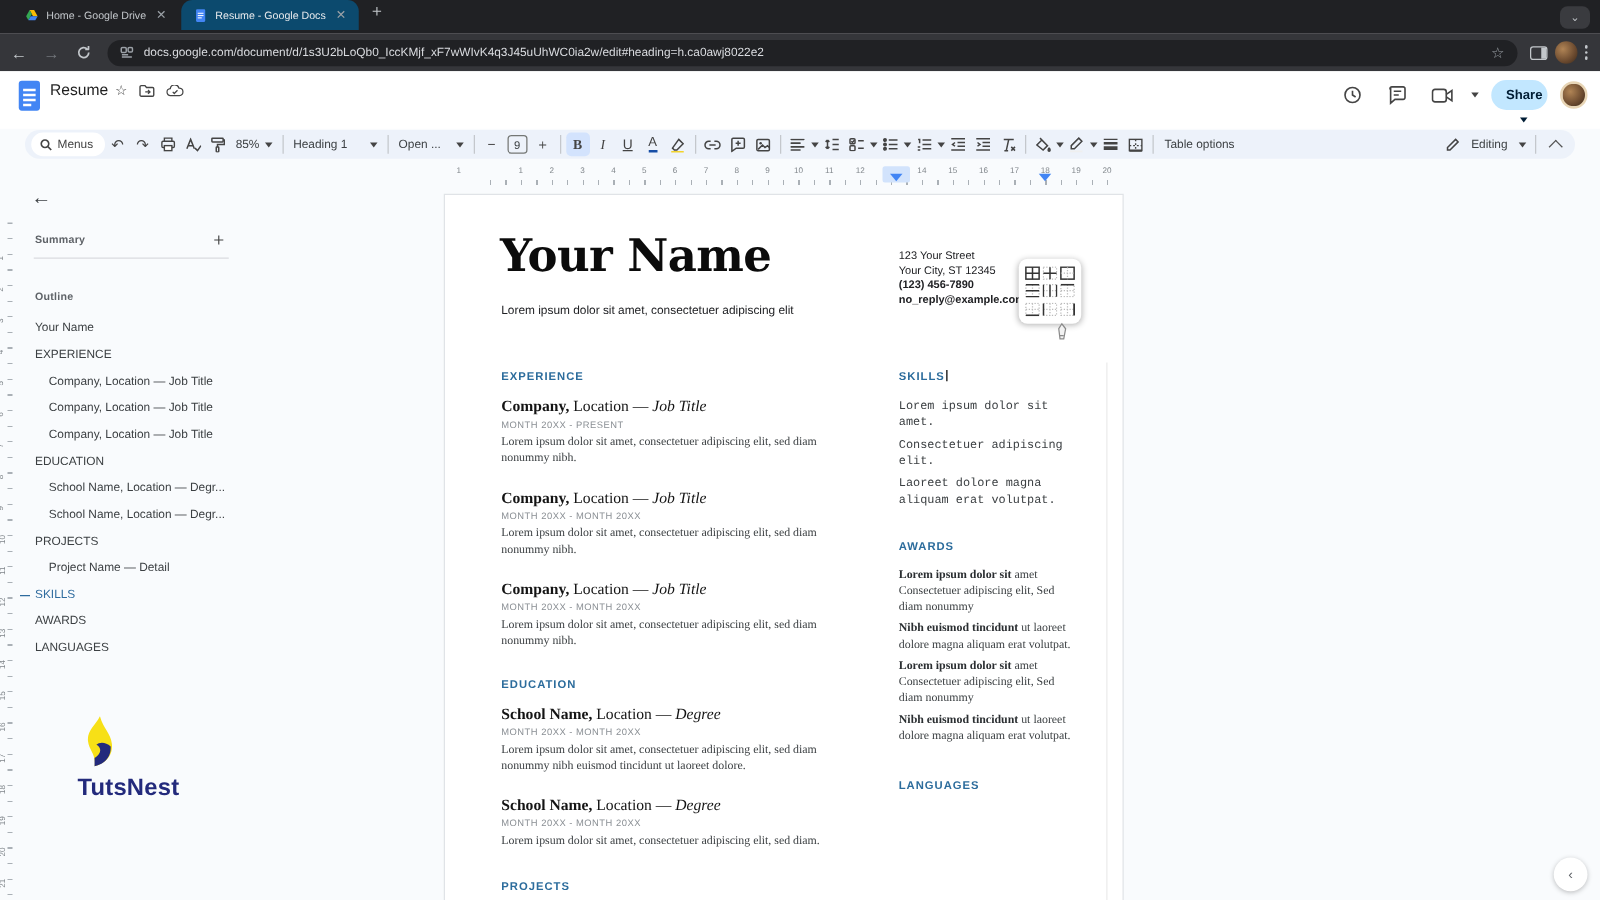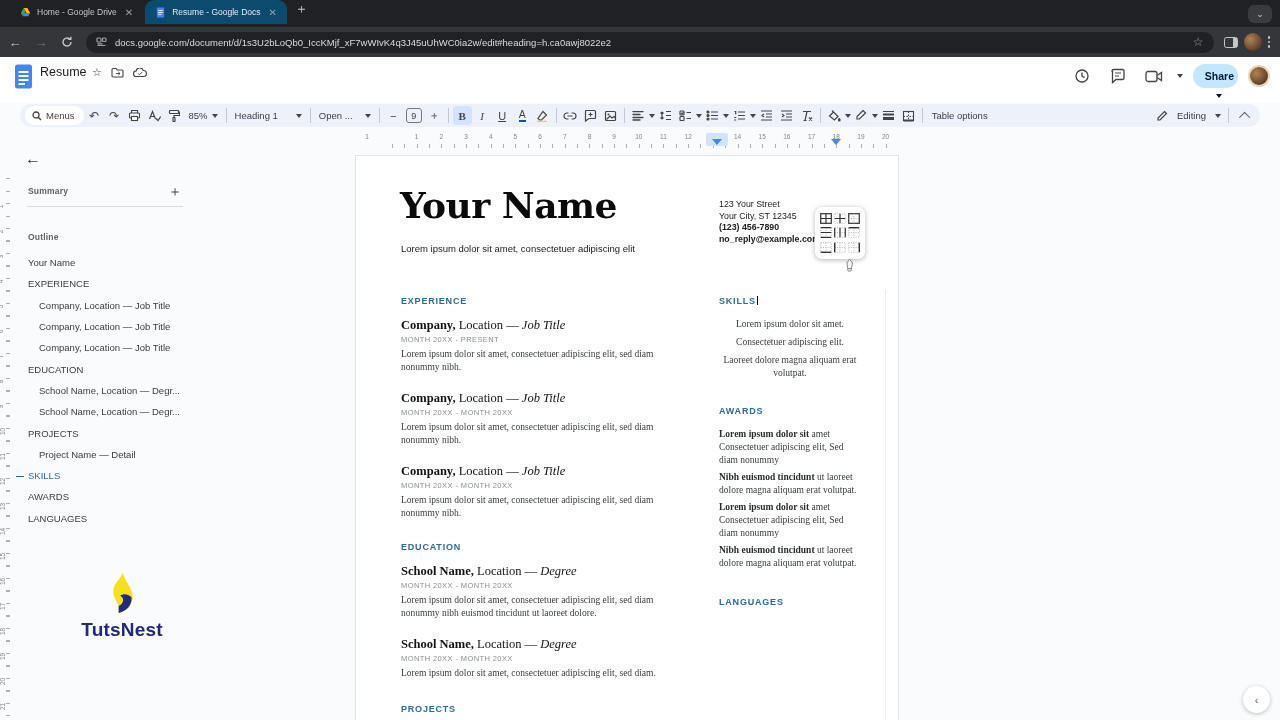--- a/index.html
+++ b/index.html
@@ -77,40 +77,40 @@
   .back-arrow { position:absolute; left:25px; top:150px; font-size:16px; color:#3c4043; }
   .sb-label { position:absolute; font-size:8.5px; font-weight:700; color:#5f6368; letter-spacing:.2px; }
   .sb-plus { position:absolute; left:168px; top:183px; font-size:14px; color:#444; }
   .sb-divider { position:absolute; left:27px; top:206px; width:156px; height:1px; background:#dadce0; }
   .outline-list { position:absolute; left:16px; top:252px; width:180px; }
   .ol-item { position:relative; height:21.3px; display:flex; align-items:center; font-size:9.5px; color:#3c4043; }
   .ol-item.lvl0 { padding-left:12px; }
   .ol-item.lvl1 { padding-left:23px; }
   .ol-item.active { color:#2e6b9e; }
   .ol-dash { position:absolute; left:0; top:50%; width:8px; height:1.6px; background:#2e6b9e; }
-  .logo-wrap { position:absolute; left:62px; top:572px; width:120px; text-align:center; }
+  .logo-wrap { position:absolute; left:62px; top:572px; width:120px; text-align:left; }
   .logo-text { font-size:19px; font-weight:800; color:#232a7c; letter-spacing:.2px; margin-top:1px; }
 
   
   .page { position:absolute; left:355px; top:155px; width:544px; height:566px; background:#fff; border:1px solid #e0e3e7; }
   .doc-name { position:absolute; left:44px; top:28px; font-family:"DejaVu Serif",serif; font-weight:700; font-size:36px; color:#0b0b0b; letter-spacing:-0.5px; }
   .doc-tagline { position:absolute; left:45px; top:87px; font-size:9.5px; color:#202124; }
   .contact { position:absolute; left:363px; top:43px; font-size:8.8px; line-height:11.6px; color:#202124; }
   .contact .b { font-weight:700; }
   .col-left { position:absolute; left:45px; top:140px; width:270px; }
   .col-right { position:absolute; left:363px; top:140px; width:142px; }
   .sec-heading { font-size:9px; font-weight:700; letter-spacing:.8px; color:#2c6c9c; margin-bottom:12px; }
   .mt22 { margin-top:22px; } .mt24 { margin-top:24px; } .mt26 { margin-top:26px; } .mt27 { margin-top:27px; }
   .entry { margin-bottom:17px; }
   .entry-title { font-family:"Liberation Serif",serif; font-size:12.5px; line-height:15px; color:#141414; margin-bottom:2px; }
   .entry-title .b { font-weight:700; }
   .entry-title .it { font-style:italic; }
   .entry-dates { font-size:7.5px; letter-spacing:.4px; color:#8a8f94; margin-bottom:4px; }
   .entry-desc { font-family:"Liberation Serif",serif; font-size:9.5px; line-height:13px; color:#3c4043; }
-  .skill-item { font-family:Liberation Serif, serif; font-size:9.5px; line-height:13px; color:#3c4043; margin-bottom:5px;text-align:center; }
+  .skill-item { font-family:Liberation Mono, monospace; font-size:9.5px; line-height:13px; color:#3c4043; margin-bottom:5px; }
   .award-para { font-family:"Liberation Serif",serif; font-size:9.5px; line-height:13px; color:#3c4043; margin-bottom:4px; }
   .award-para .b { font-weight:700; color:#2a2e31; }
   .lang-text { font-family:"Liberation Serif",serif; font-size:9.5px; line-height:13px; color:#3c4043; }
   .text-caret { display:inline-block; width:1px; height:9px; background:#000; vertical-align:-1px; margin-left:1px; }
   .cell-border-line { position:absolute; left:529px; top:134px; width:1px; height:432px; background:#ececec; }
 
   
   .border-picker { position:absolute; left:815px; top:207px; width:50px; height:52px; background:#fff; border-radius:7px; box-shadow:0 1px 5px rgba(0,0,0,.3); display:grid; grid-template-columns:repeat(3,1fr); align-items:center; justify-items:center; padding:4px; z-index:5; }
   .bp-cell { width:14px; height:13px; display:flex; align-items:center; justify-content:center; }
   .mouse-cursor { position:absolute; left:843px; top:258px; z-index:6; }

